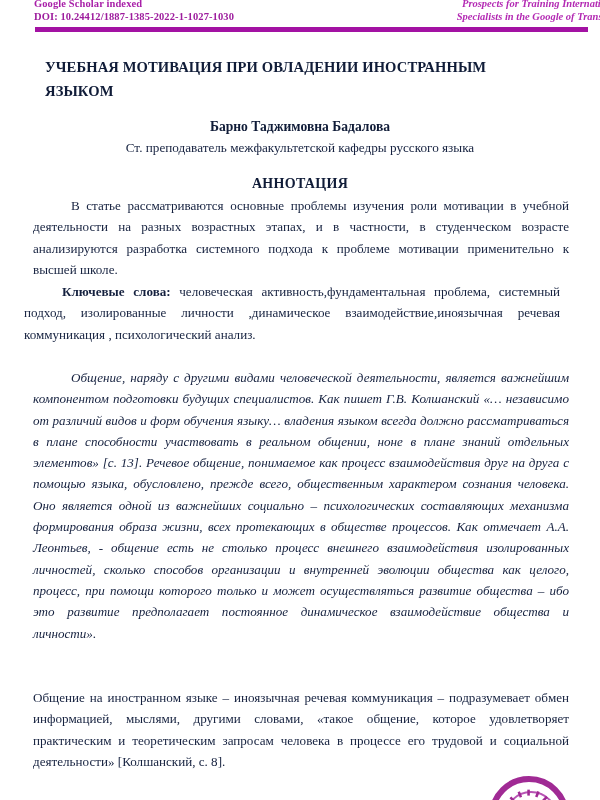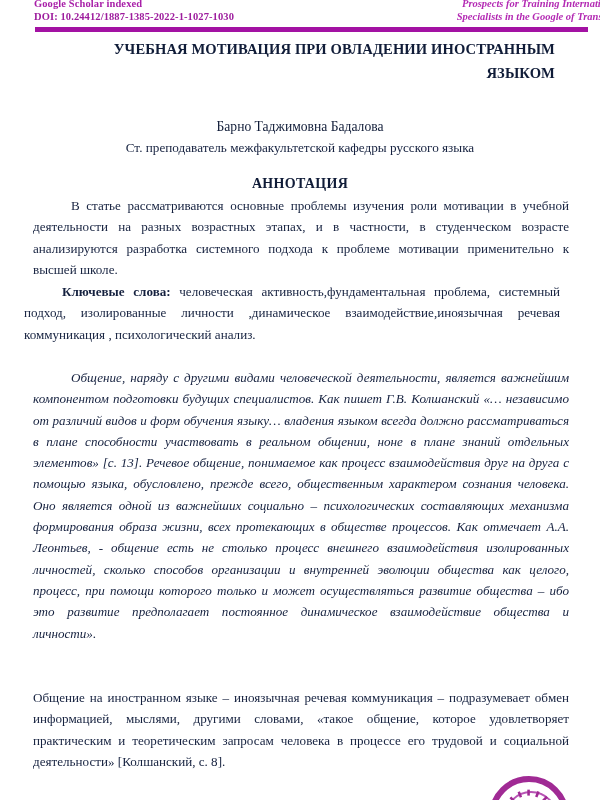--- a/index.html
+++ b/index.html
@@ -69,38 +69,38 @@
     top: 27px;
     width: 553px;
     height: 5px;
     background: #a312a3;
   }
 
   
   .title {
     position: absolute;
     left: 45px;
-    top: 37px;
+    top: 55px;
     width: 510px;
-    text-align: right;
+    text-align: left;
     font-weight: bold;
     font-size: 14.6px;
     line-height: 24px;
     letter-spacing: 0.1px;
     color: #101c38;
   }
 
   
   .author {
     position: absolute;
     left: 35px;
     top: 117px;
     width: 530px;
     text-align: center;
-    font-weight: normal;
+    font-weight: bold;
     font-size: 13.6px;
     line-height: 19px;
     color: #101c38;
   }
   .affil {
     position: absolute;
     left: 35px;
     top: 138px;
     width: 530px;
     text-align: center;

